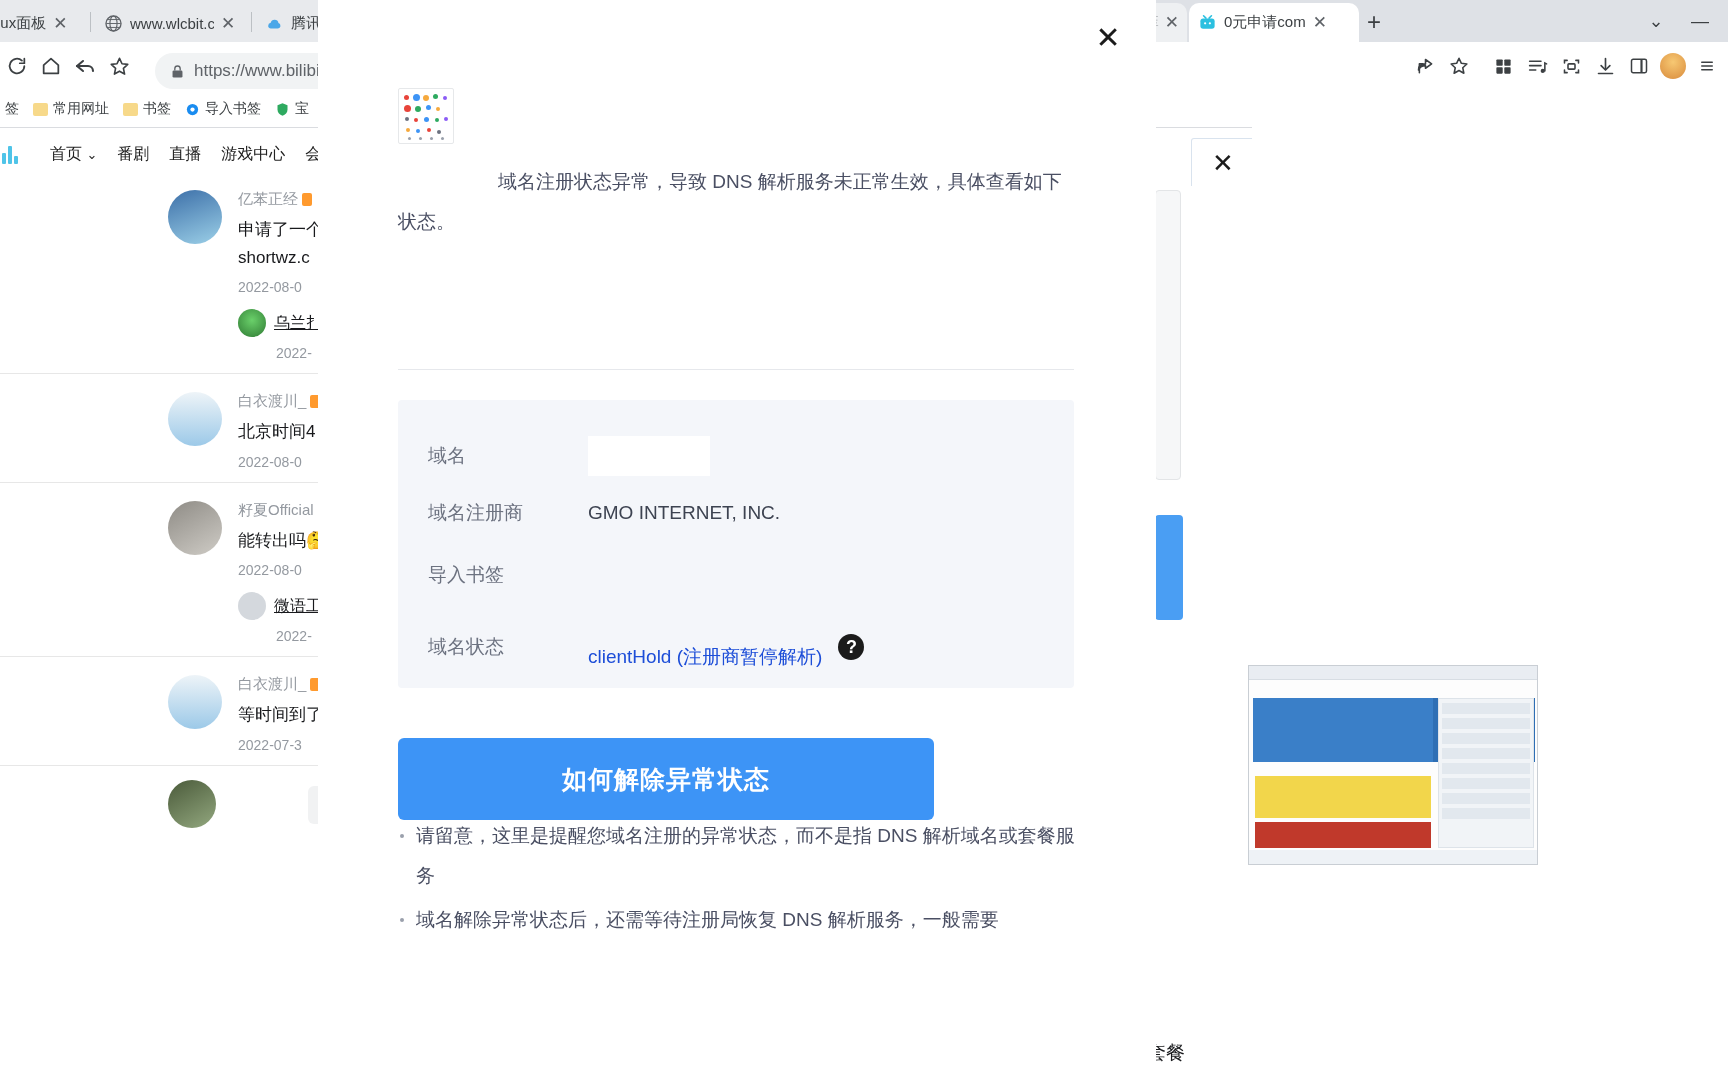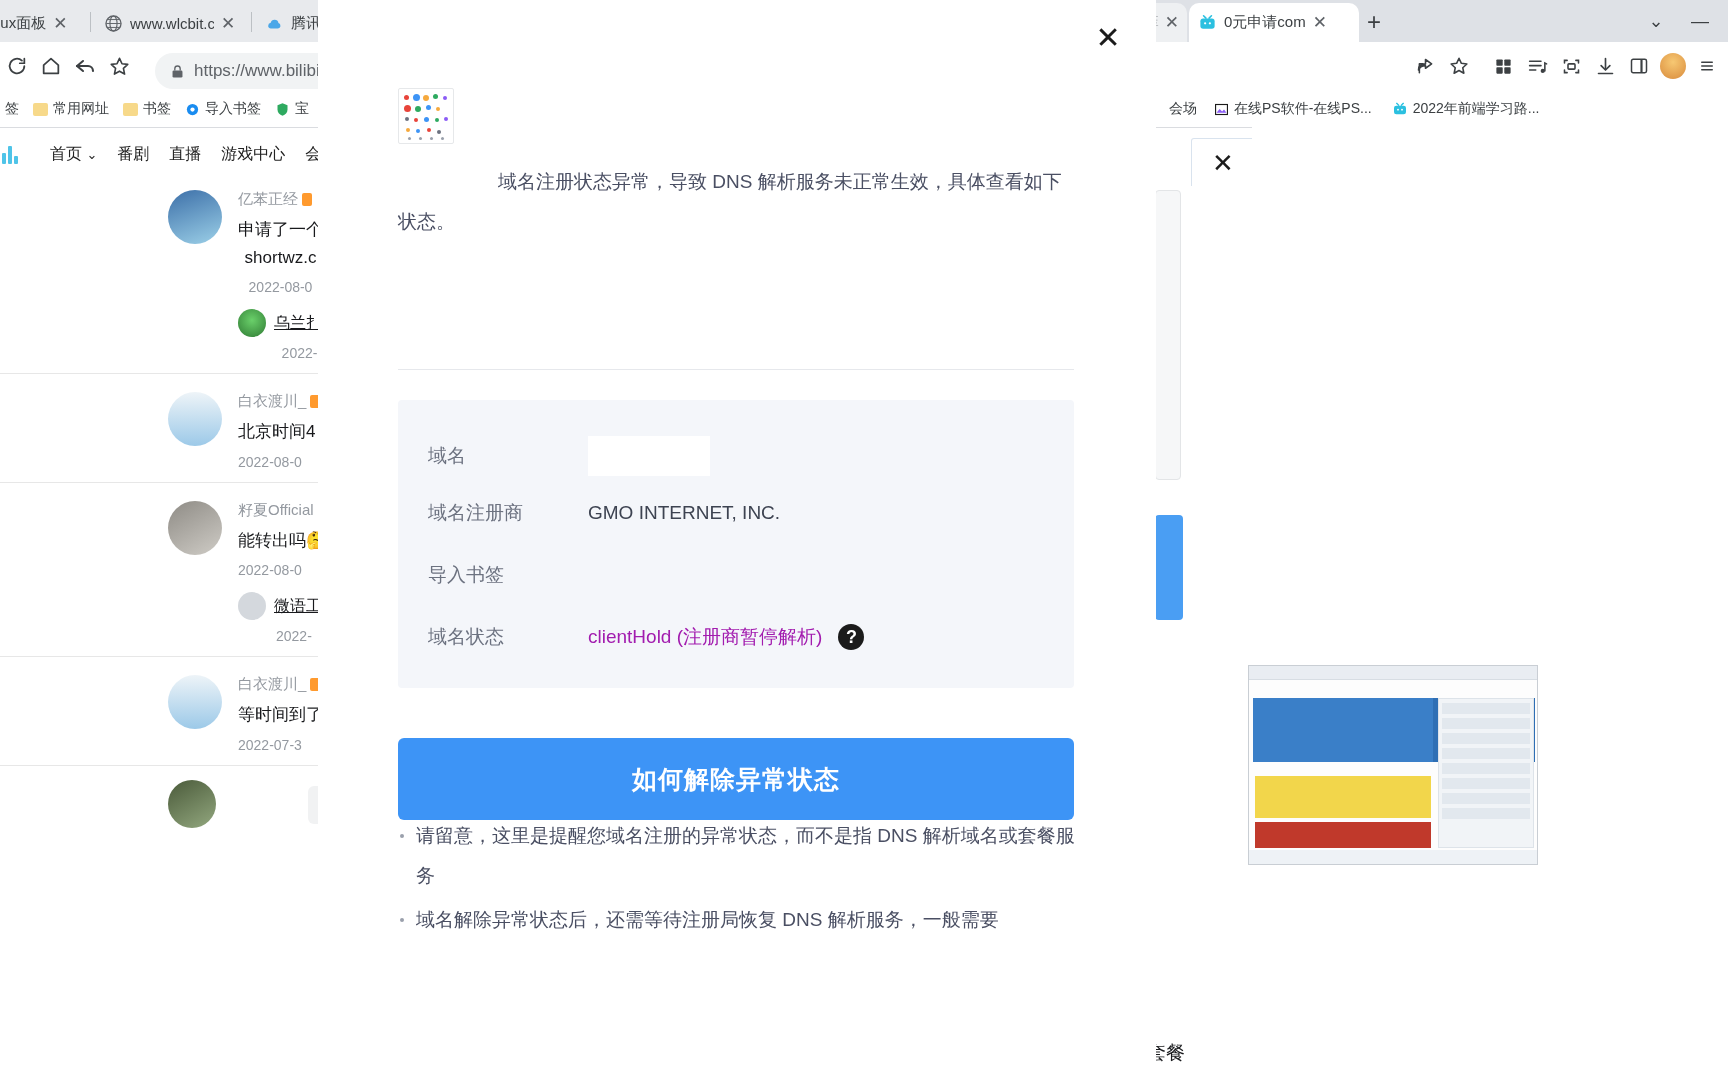--- a/index.html
+++ b/index.html
@@ -226,28 +226,28 @@
     position: absolute; left: 80px; top: 400px; width: 676px; height: 288px;
     background: #f4f6fa; border-radius: 4px;
   }
   .info-row {
     position: absolute; left: 30px; display: flex; align-items: center;
     font-size: 19px; white-space: nowrap;
   }
   .info-label { width: 160px; color: #6c7280; flex: 0 0 160px; }
   .info-value { color: #3d4351; display: flex; align-items: center; gap: 16px; }
   .redacted { display: inline-block; width: 122px; height: 40px; background: #ffffff; }
-  .status-red { color: #a21caf; }
+  .status-red { color: #1d4ed8; margin-top: 20px; }
   .help-dot {
     display: inline-flex; width: 26px; height: 26px; border-radius: 50%;
     background: #1b1b1b; color: #fff; font-size: 18px; font-weight: bold;
     align-items: center; justify-content: center; line-height: 1;
   }
   .primary-btn {
-    position: absolute; left: 80px; top: 738px; width: 676px; height: 82px;
+    position: absolute; left: 80px; top: 738px; width: 536px; height: 82px;
     background: #3d94f6; border-radius: 6px; border: none;
     color: #ffffff; font-size: 25px; font-weight: bold;
     display: flex; align-items: center; justify-content: center;
     font-family: "Liberation Sans", sans-serif; letter-spacing: 1px;
   }
   .notes { position: absolute; left: 80px; top: 816px; width: 680px; }
   .note {
     position: relative; padding-left: 18px; font-size: 19px;
     color: #4a4f63; line-height: 40px; margin-bottom: 4px;
   }
@@ -362,21 +362,21 @@
         <span style="font-size:13px">⌄</span>
       </span>
       <span>番剧</span>
       <span>直播</span>
       <span>游戏中心</span>
       <span>会员</span>
     </div>
 
     <div class="comment-list">
 
-      <div class="comment first" style="padding-top:10px;text-align:center;">
+      <div class="comment first" style="padding-top:10px;">
         <div class="avatar" style="top:10px;background:linear-gradient(160deg,#3c6fa8,#9cd0e8);"></div>
         <div class="c-body">
           <div class="c-user">
             <span>亿苯正经</span>
             <span class="c-badge"></span>
           </div>
           <div class="c-text">申请了一个</div>
           <div class="c-text" style="margin-top:2px">shortwz.c</div>
           <div class="c-date">2022-08-0</div>
           <div class="c-reply">
@@ -514,40 +514,20 @@
       <div class="tb-icon">
         <span style="display:inline-block;width:26px;height:26px;border-radius:50%;background:radial-gradient(circle at 50% 35%,#f7c873,#d98b3c);"></span>
       </div>
       <div class="tb-icon">
         <svg width="18" height="18" viewBox="0 0 24 24" fill="none" stroke="#3c4043" stroke-width="2" stroke-linecap="round">
           <path d="M5 7h14M5 12h14M5 17h14"></path>
         </svg>
       </div>
     </div>
 
-    <div class="rb-bookmarks">
-      <span style="width:0"></span>
-      <span>会场</span>
-      <span class="bm">
-        <svg width="15" height="15" viewBox="0 0 24 24">
-          <rect x="2.5" y="4" width="19" height="16" fill="#fff" stroke="#1b1b1b" stroke-width="1.8"></rect>
-          <path d="M4 17l5-6 4 4 3-3 4 5z" fill="#8b5cf6"></path>
-        </svg>
-        <span>在线PS软件-在线PS...</span>
-      </span>
-      <span class="bm">
-        <svg width="16" height="16" viewBox="0 0 24 24">
-          <rect x="3" y="7" width="18" height="13" rx="3.5" fill="#2bc0e0"></rect>
-          <path d="M7 3.5l3 3M17 3.5l-3 3" stroke="#2bc0e0" stroke-width="2" fill="none" stroke-linecap="round"></path>
-          <circle cx="9" cy="13" r="1.4" fill="#fff"></circle>
-            <circle cx="15" cy="13" r="1.4" fill="#fff"></circle>
-        </svg>
-        <span>2022年前端学习路...</span>
-      </span>
-    </div>
     <div class="rb-divider"></div>
 
     <div style="position:absolute;left:36px;top:138px;width:64px;height:48px;background:#fff;border:1px solid #d9e3ee;border-bottom:none;border-radius:3px 3px 0 0;">
       <span style="display:block;text-align:center;line-height:48px;font-size:26px;color:#1b1b1b;">✕</span>
     </div>
 
     <div class="bili-right-nav">
       <div class="rnav-item">
         <svg width="24" height="24" viewBox="0 0 24 24" fill="#1b1b1b">
           <path d="M12 11.5C10 9 8 7.5 6.3 8.5c-1.6 1 -1 3.6 1.4 4.2 1.5.4 3 0 4.3-1.2z"></path>

